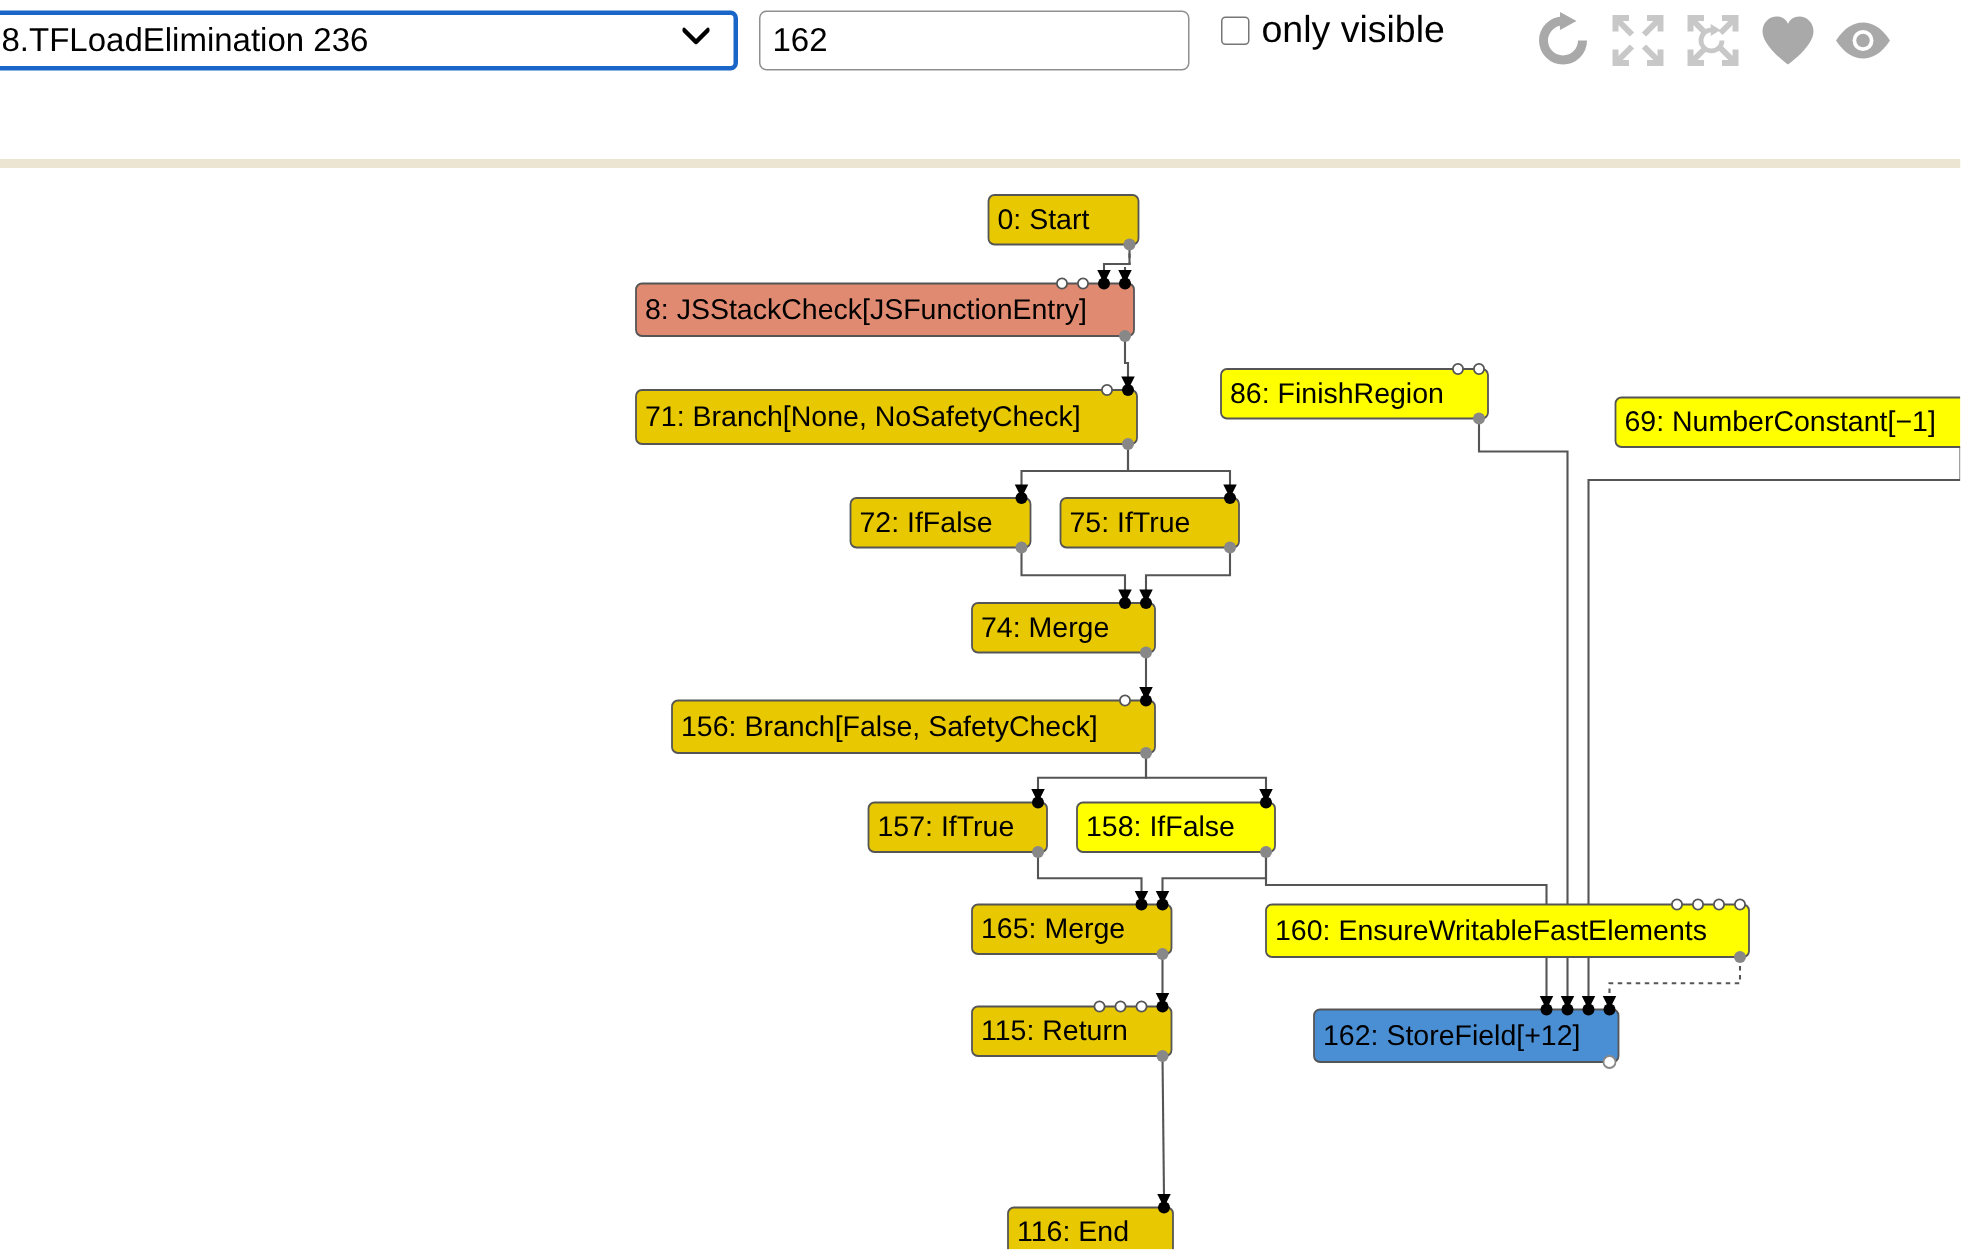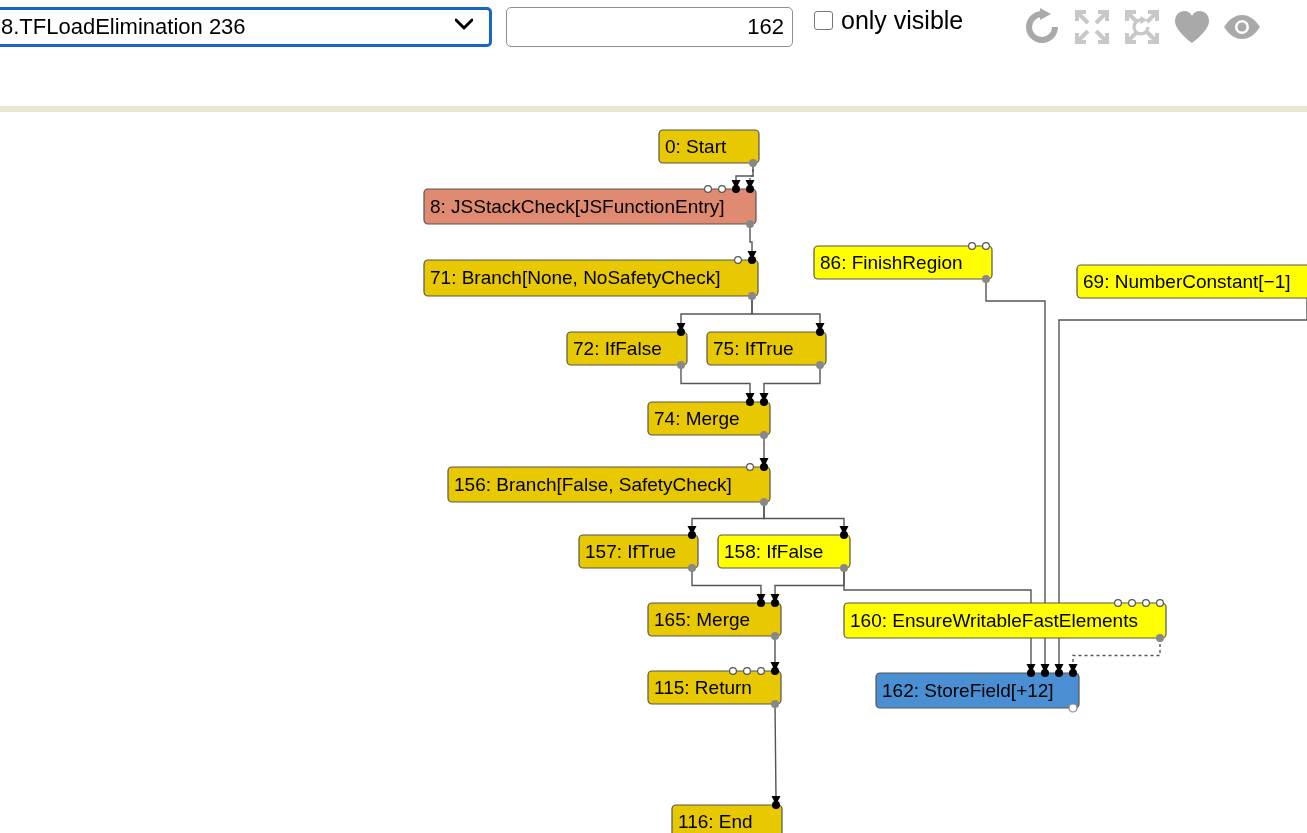--- a/index.html
+++ b/index.html
@@ -55,21 +55,20 @@
   .node-id-input {
     position: absolute; left: 506px; top: 7px;
     width: 287px; height: 40px;
     font-family: "Liberation Sans", sans-serif;
     font-size: 22px; color: #000;
     background: #fff;
     border: 1px solid #8f8f8f;
     border-radius: 5px;
     padding: 0 8px;
     outline: none;
-    text-align: right;
   }
 
   .only-visible-wrap {
     position: absolute; left: 814px; top: 8px;
     display: flex; align-items: center; gap: 8px; justify-content: space-between;
   }
   .cb {
     width: 19px; height: 19px;
     border: 1px solid #767676; border-radius: 3px;
     background: #fff; display: inline-block;

